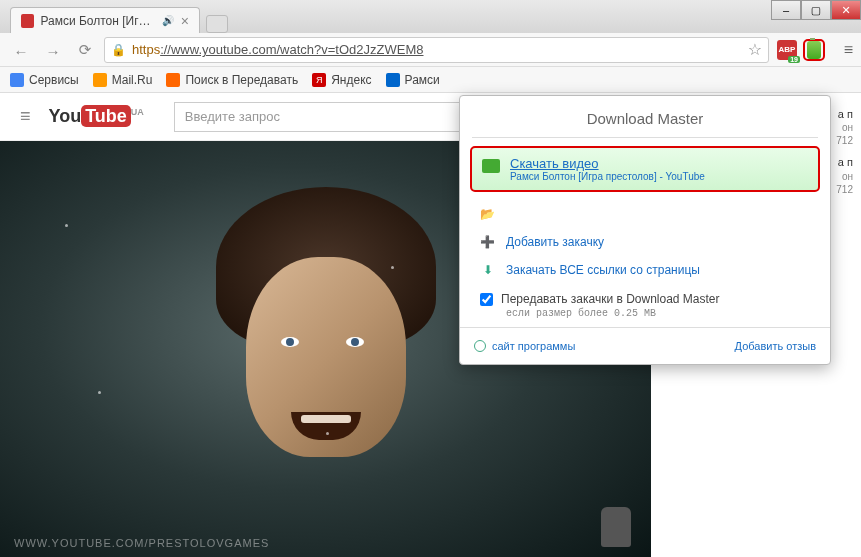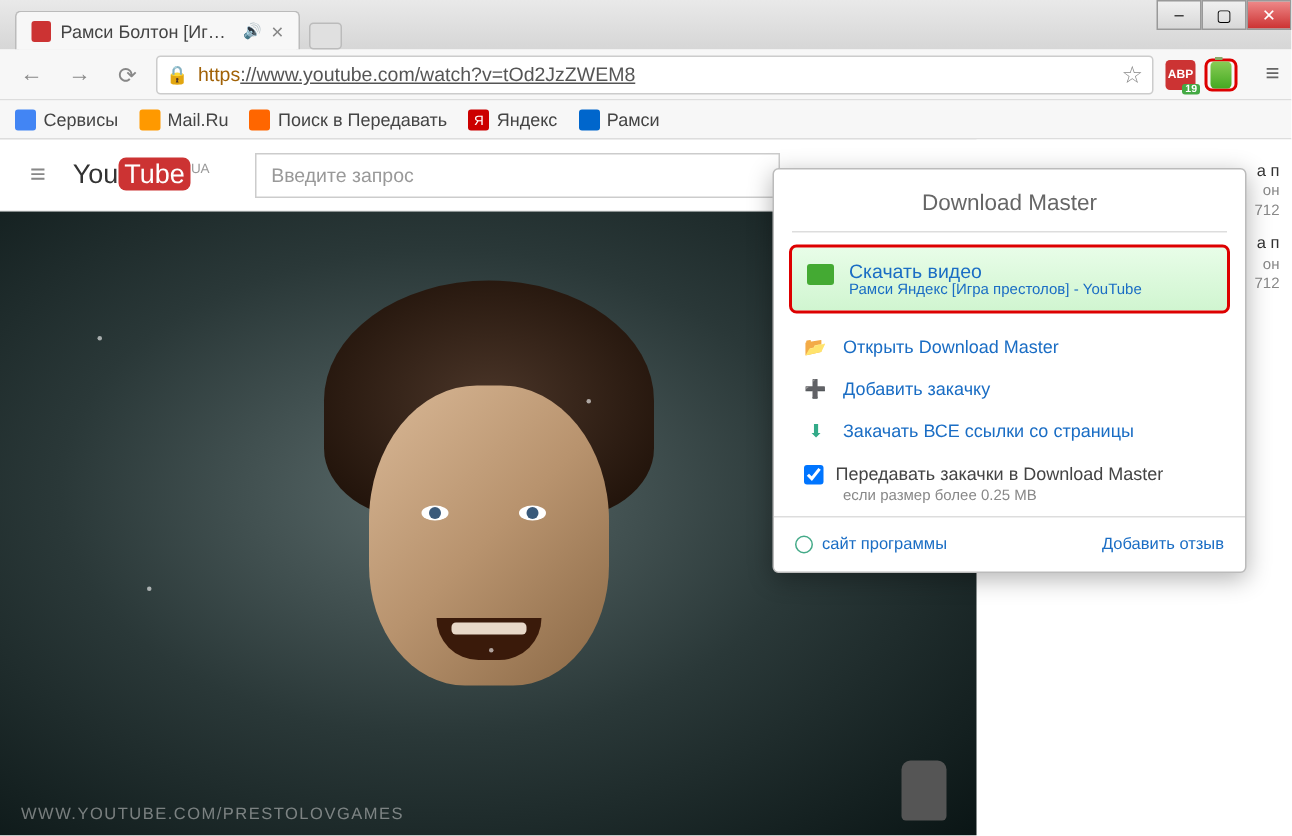--- a/index.html
+++ b/index.html
@@ -33,21 +33,21 @@
 .menu { font-size: 16px; color: #666; }
 
 .bookmarks { height: 26px; background: #f7f7f7; border-bottom: 1px solid #ddd; display: flex; align-items: center; padding: 0 10px; gap: 14px; font-size: 12px; color: #444; }
 .bm { display: flex; align-items: center; gap: 5px; }
 .bm-favicon { width: 14px; height: 14px; border-radius: 2px; }
 
 .page { position: relative; height: calc(557px - 33px - 34px - 26px); display: flex; }
 .video-area { flex: 1; display: flex; flex-direction: column; }
 .yt-header { height: 48px; display: flex; align-items: center; padding: 0 20px; gap: 18px; border-bottom: 1px solid #eee; }
 .hamburger { font-size: 18px; color: #888; }
-.yt-logo { font-weight: normal; font-size: 18px; color: #333; }
+.yt-logo { font-weight: bold; font-size: 18px; color: #333; }
 .yt-logo .tube { background: #c33; color: #fff; padding: 1px 4px; border-radius: 5px; }
 .yt-ua { font-size: 9px; color: #999; vertical-align: super; }
 .yt-search { flex: 1; max-width: 350px; height: 30px; border: 1px solid #ccc; padding: 0 10px; font-size: 13px; color: #999; display: flex; align-items: center; margin-left: 12px; }
 
 .player { flex: 1; background: radial-gradient(ellipse at 45% 45%, #5a6a6a 0%, #2a3838 50%, #0a1515 100%); position: relative; overflow: hidden; text-align: right; }
 .face { position: absolute; left: 50%; top: 52%; transform: translate(-50%,-50%); width: 280px; height: 340px; }
 .hair { position: absolute; top: 0; left: 30px; width: 220px; height: 160px; background: radial-gradient(#4a3528,#1a0d05); border-radius: 50% 50% 30% 30%; }
 .skin { position: absolute; top: 70px; left: 60px; width: 160px; height: 200px; background: linear-gradient(135deg,#d9b896,#b8936e,#8a6845); border-radius: 45% 45% 40% 40%; }
 .eye { position: absolute; width: 18px; height: 10px; background: #fff; border-radius: 50%; }
 .eye.l { top: 150px; left: 95px; }
@@ -61,31 +61,31 @@
 
 .sidebar-right { width: 210px; background: #fff; padding-top: 10px; overflow: hidden; }
 .rec { display: flex; gap: 6px; padding: 4px 8px; }
 .thumb { width: 100px; height: 56px; background: linear-gradient(135deg,#3a4a5a,#1a2530); position: relative; flex-shrink: 0; }
 .dur { position: absolute; bottom: 2px; right: 2px; background: rgba(0,0,0,0.8); color: #fff; font-size: 9px; padding: 1px 3px; }
 .thumb-text { position: absolute; left: 4px; top: 50%; transform: translateY(-50%); color: #ddd; font-size: 8px; line-height: 1; }
 .rec-meta { font-size: 11px; color: #333; line-height: 1.3; overflow: hidden; }
 .rec-sub { color: #888; font-size: 10px; }
 
 
-.popup { position: absolute; top: 95px; right: 30px; width: 316px; background: #fff; border: 1px solid #bbb; border-radius: 4px; box-shadow: 0 4px 16px rgba(0,0,0,0.3); z-index: 200; font-size: 12px; margin-top: 17px; }
+.popup { position: absolute; top: 95px; right: 30px; width: 372px; background: #fff; border: 1px solid #bbb; border-radius: 4px; box-shadow: 0 4px 16px rgba(0,0,0,0.3); z-index: 200; font-size: 12px; }
 .popup-title { text-align: center; padding: 14px 0 10px; font-size: 15px; color: #666; }
 .popup-divider { height: 1px; background: #ddd; margin: 0 12px 8px; }
 .download-video { margin: 0 10px 8px; padding: 8px 10px; background: linear-gradient(#e8fde8,#d0f5d0); border: 2px solid #d00; border-radius: 5px; display: flex; gap: 10px; align-items: flex-start; }
 .dv-icon { width: 18px; height: 14px; background: #4a3; border-radius: 2px; position: relative; margin-top: 3px; }
-.dv-title { color: #1a6dc4; font-size: 13px; }
+.dv-title { color: #1a6dc4; font-size: 13px; text-decoration: underline; }
 .dv-sub { color: #1a6dc4; font-size: 10px; }
 .popup-item { padding: 6px 20px; display: flex; align-items: center; gap: 10px; color: #1a6dc4; }
 .pi-icon { width: 16px; height: 16px; display: flex; align-items: center; justify-content: center; font-size: 12px; }
 .popup-check { padding: 8px 20px 2px; display: flex; align-items: center; gap: 8px; color: #444; }
-.popup-checksub { padding: 0 20px 8px 46px; font-size: 10px; color: #888; }
+.popup-checksub { padding: 0 20px 8px 46px; font-size: 10px; color: #888; font-family: Liberation Mono, monospace; }
 .popup-footer { border-top: 1px solid #ddd; padding: 12px 14px; display: flex; justify-content: space-between; color: #1a6dc4; font-size: 11px; }
 .popup-footer .l { display: flex; align-items: center; gap: 6px; }
 .globe { width: 12px; height: 12px; border: 1px solid #4a8; border-radius: 50%; }
 </style>
 </head>
 <body>
 
 <div class="window-controls">
   <div class="wc">–</div>
   <div class="wc">▢</div>
@@ -218,26 +218,25 @@
   </div>
 </div>
 
 <div class="popup">
   <div class="popup-title">Download Master</div>
   <div class="popup-divider"></div>
   <div class="download-video">
     <div class="dv-icon"></div>
     <div>
       <div class="dv-title">Скачать видео</div>
-      <div class="dv-sub">Рамси Яндекс [Игра престолов] - YouTube</div>
+      <div class="dv-sub">Рамси Болтон [Игра престолов] - YouTube</div>
     </div>
   </div>
   <div class="popup-item">
     <div class="pi-icon">📂</div>
-    <span>Открыть Download Master</span>
   </div>
   <div class="popup-item">
     <div class="pi-icon" style="color:#3a8">➕</div>
     <span>Добавить закачку</span>
   </div>
   <div class="popup-item">
     <div class="pi-icon" style="color:#3a8">⬇</div>
     <span>Закачать ВСЕ ссылки со страницы</span>
   </div>
   <div class="popup-check">

